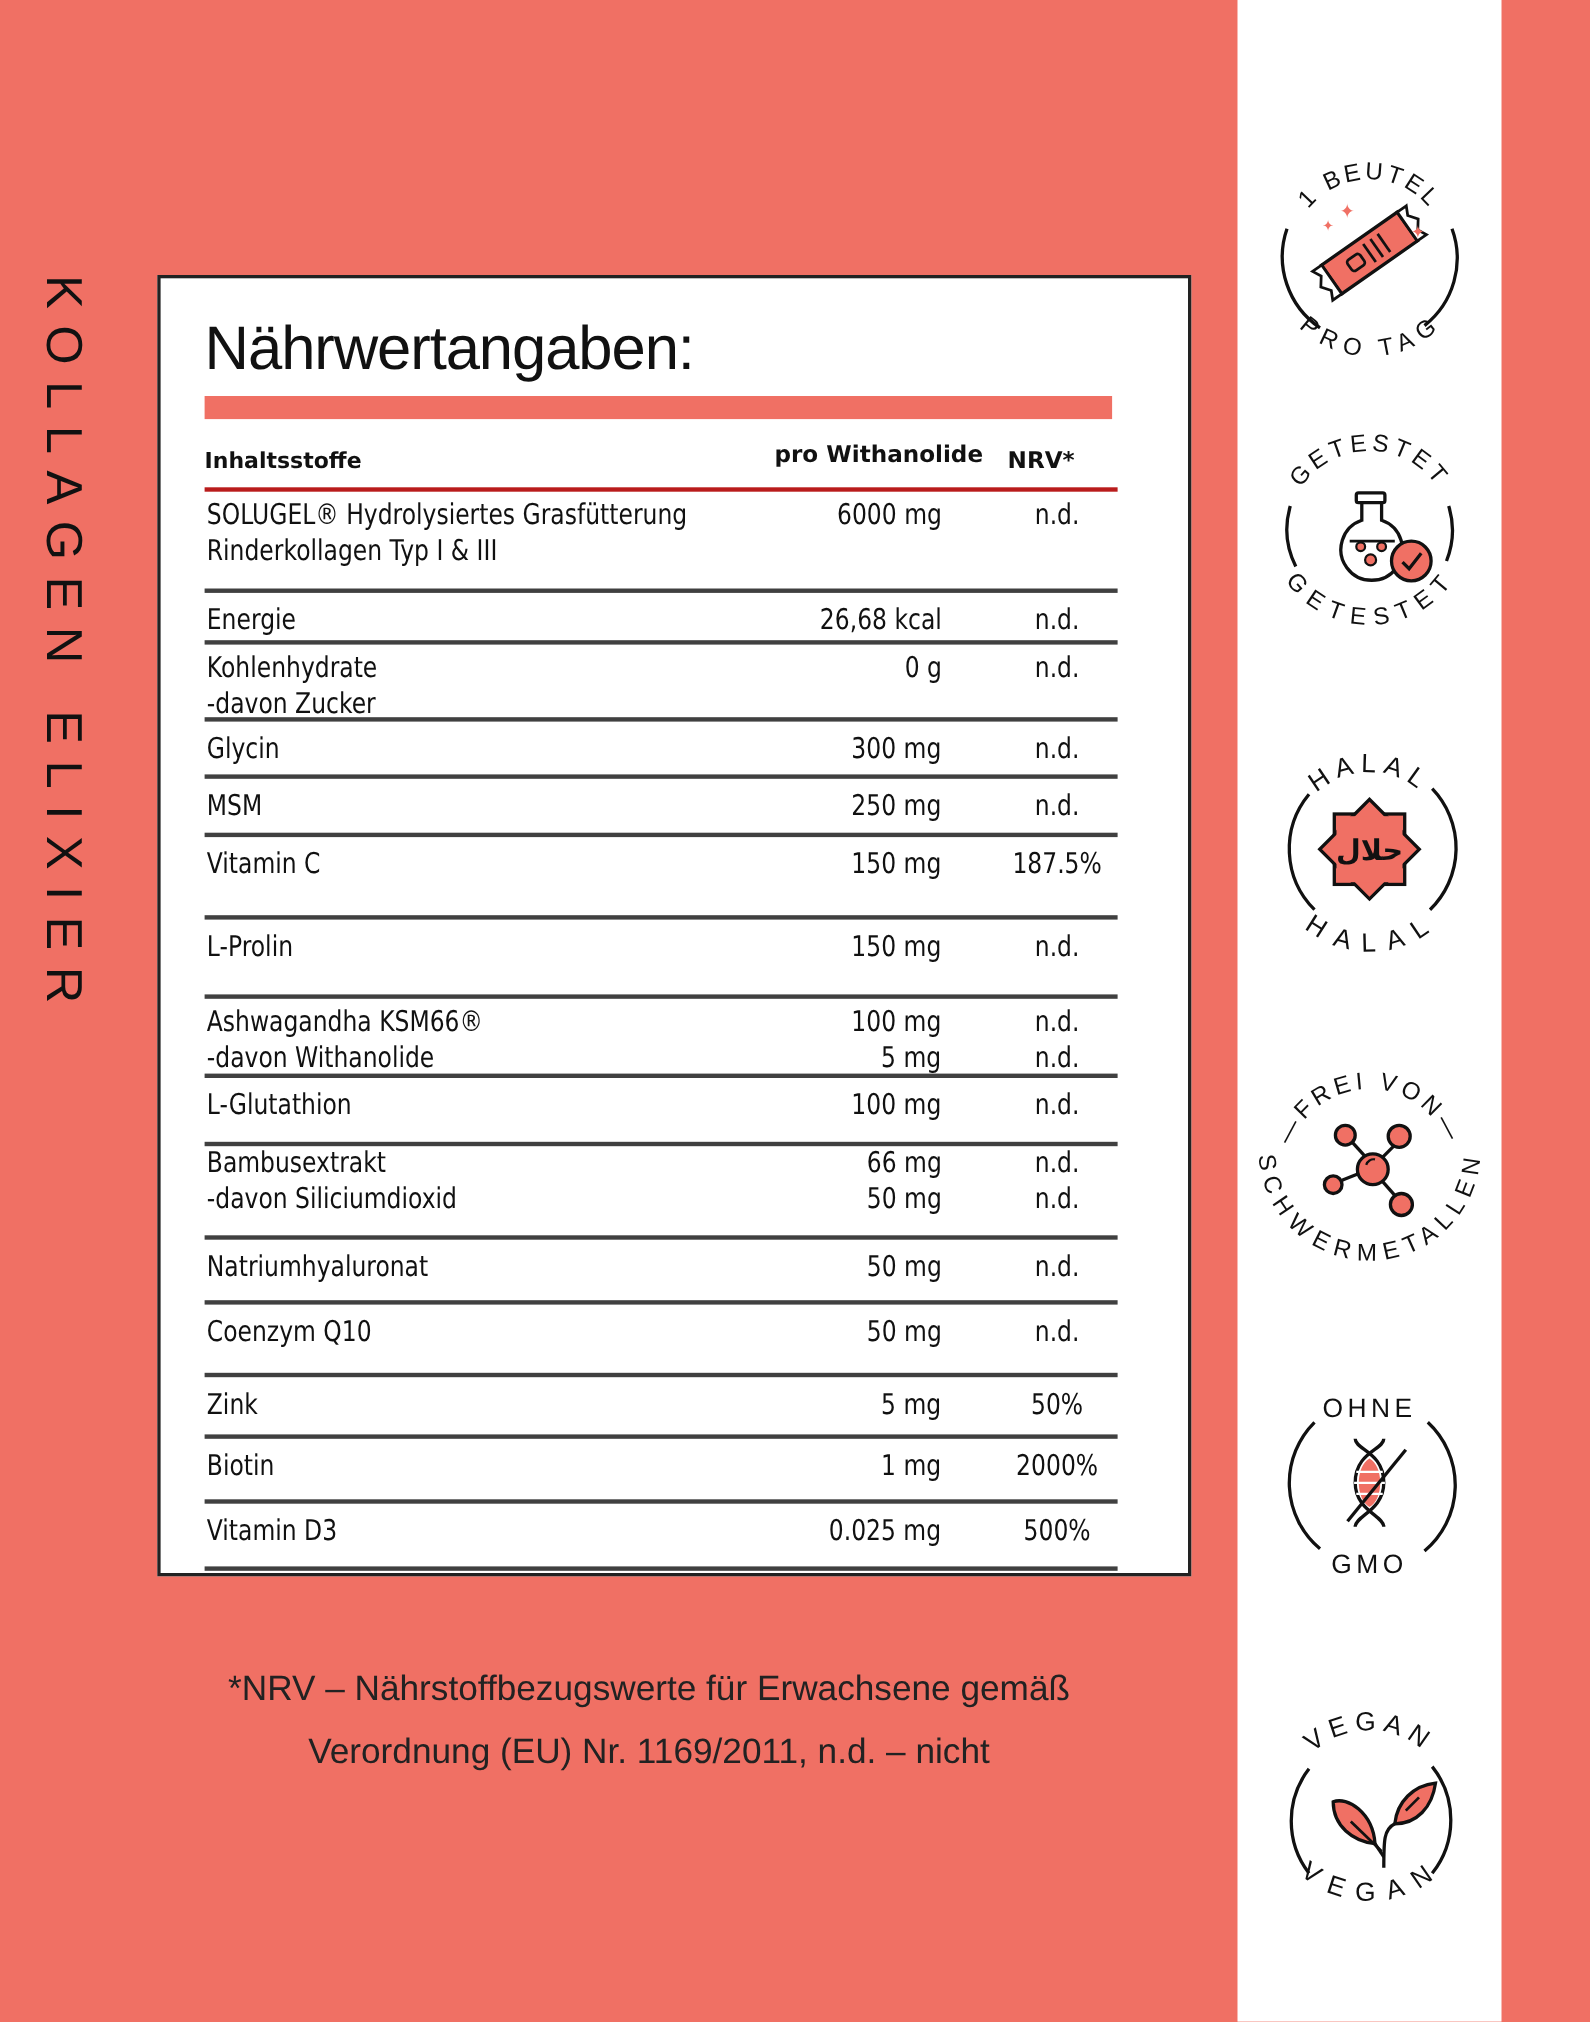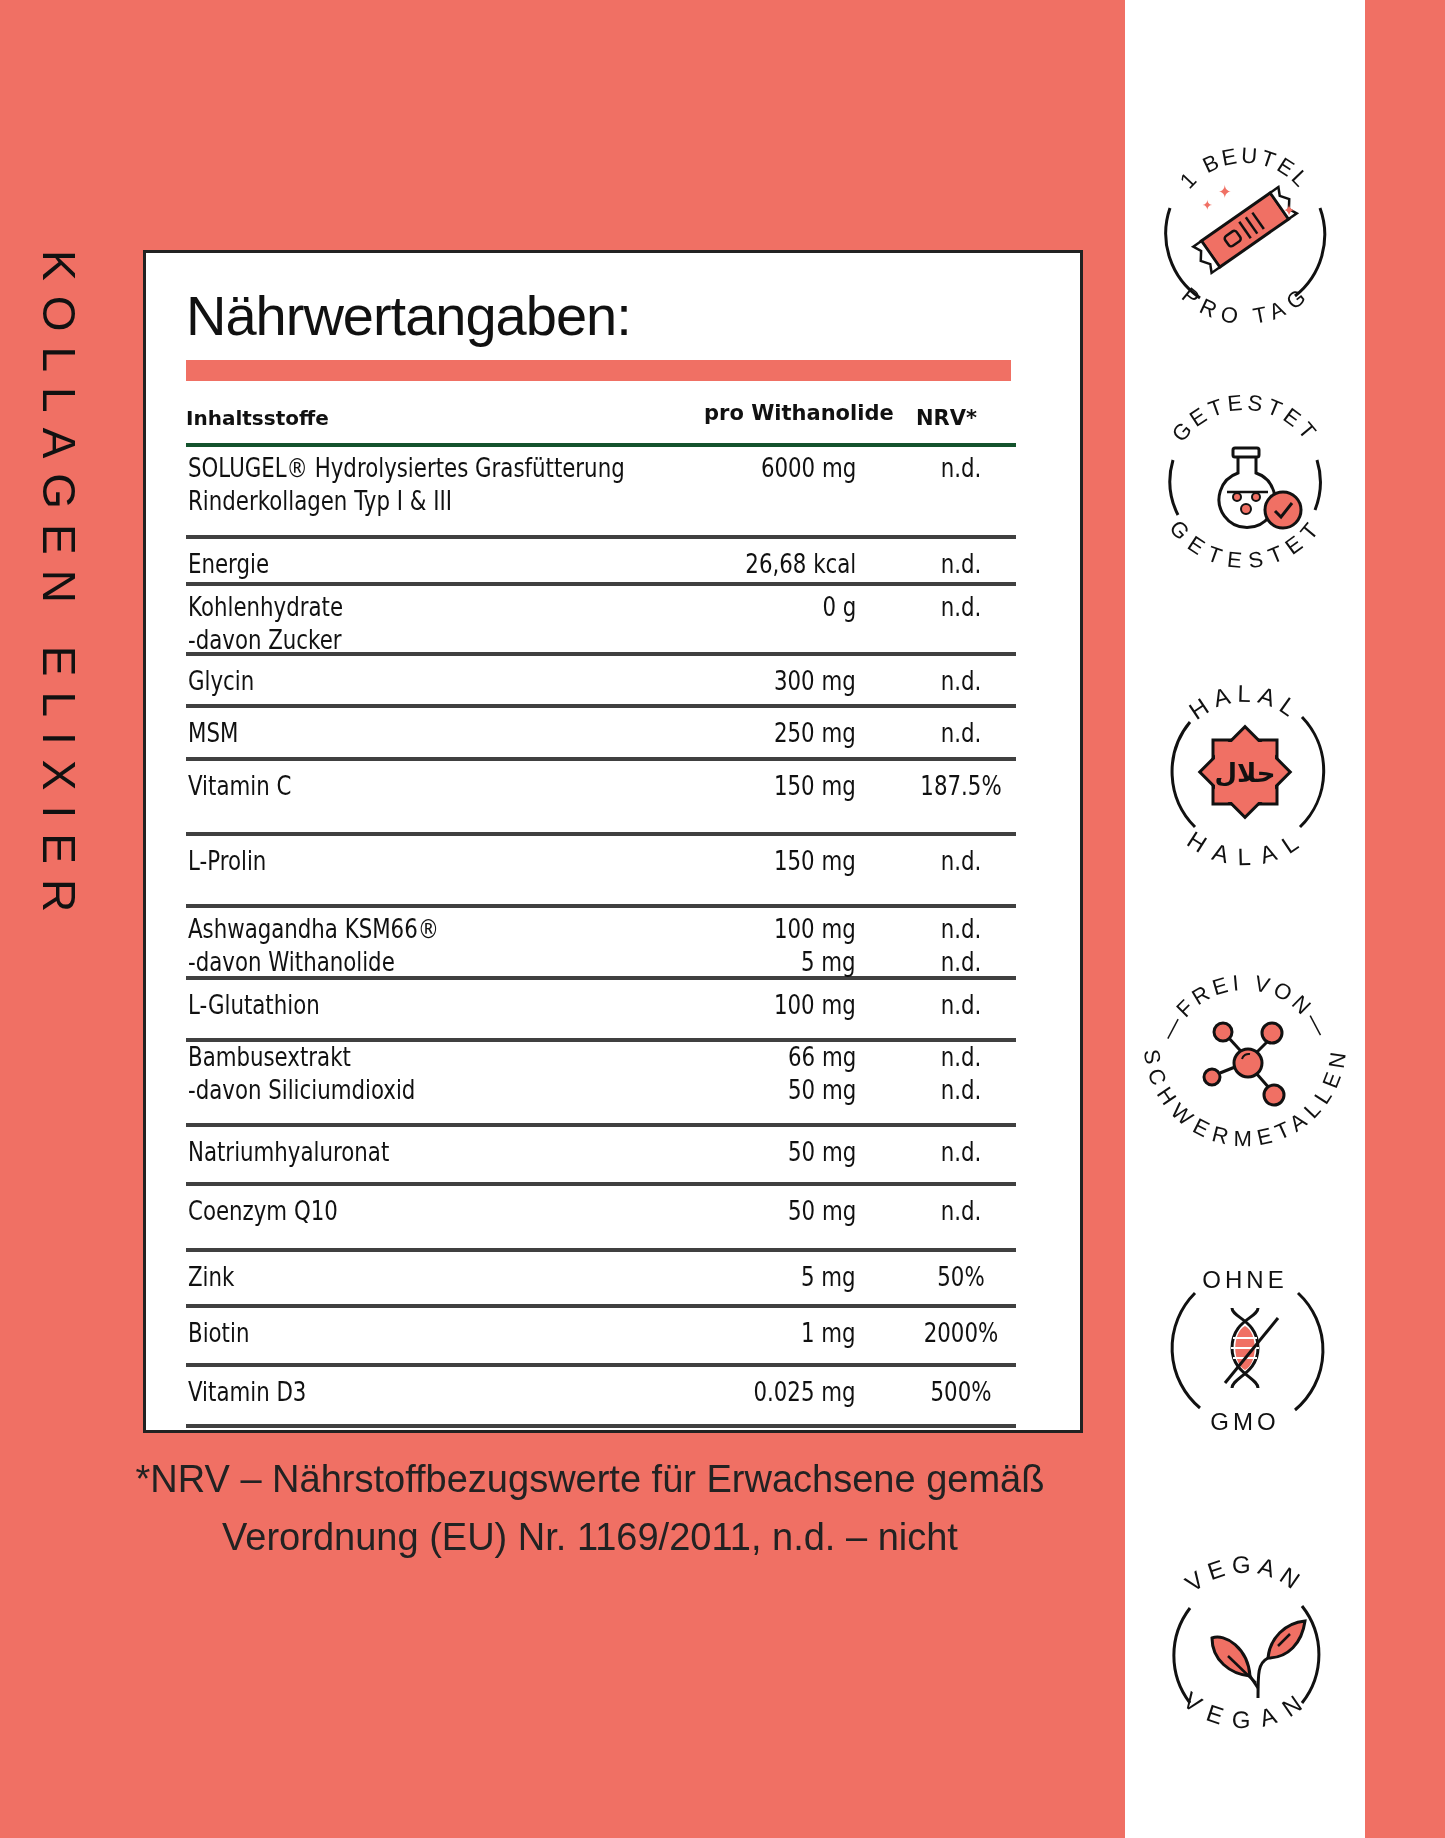--- a/index.html
+++ b/index.html
@@ -28,21 +28,21 @@
     color: #111; margin: 0;
   }
   .card-bar {
     position: absolute; left: 40px; top: 107px; width: 825px; height: 21px;
     background: #F07064;
   }
   .table { position: absolute; left: 40px; top: 140px; width: 830px; }
   .thead {
     position: relative; height: 50px;
     font-family: "DejaVu Sans", sans-serif; font-weight: bold; font-size: 21px;
-    border-bottom: 4px solid #14532d;
+    border-bottom: 4px solid #b91c1c;
   }
   .th-name { position: absolute; left: 0; top: 13px; font-size: 20px; }
   .th-dose { position: absolute; left: 518px; top: 8px; }
   .th-nrv { position: absolute; left: 730px; top: 13px; }
   .row {
     position: relative; border-bottom: 4px solid #404040;
     font-family: "DejaVu Sans", sans-serif; font-size: 26px;
     transform-origin: left top;
   }
   .row .line { position: relative; height: 35px; }
@@ -52,23 +52,23 @@
   }
   .cell-dose {
     position: absolute; right: 160px; top: 0;
     white-space: nowrap; transform: scaleX(0.82); transform-origin: right center;
   }
   .cell-nrv {
     position: absolute; left: 720px; width: 110px; top: 0; text-align: center;
     white-space: nowrap; transform: scaleX(0.82); transform-origin: center center;
   }
   .footnote {
-    position: absolute; left: 60px; top: 1450px; width: 1060px;
+    position: absolute; left: 60px; top: 1505px; width: 1060px;
     text-align: center;
-    font-family: "Liberation Sans", sans-serif; font-size: 38px; line-height: 58px;
+    font-family: "Liberation Sans", sans-serif; font-size: 32px; line-height: 58px;
     color: #222;
   }
   .badge-strip {
     position: absolute; left: 1125px; top: 0; width: 240px; height: 1838px;
     background: #fff;
   }
   .badge {
     position: absolute; left: 15px; width: 210px; height: 210px;
   }
   .badge svg { width: 210px; height: 210px; display: block; }

